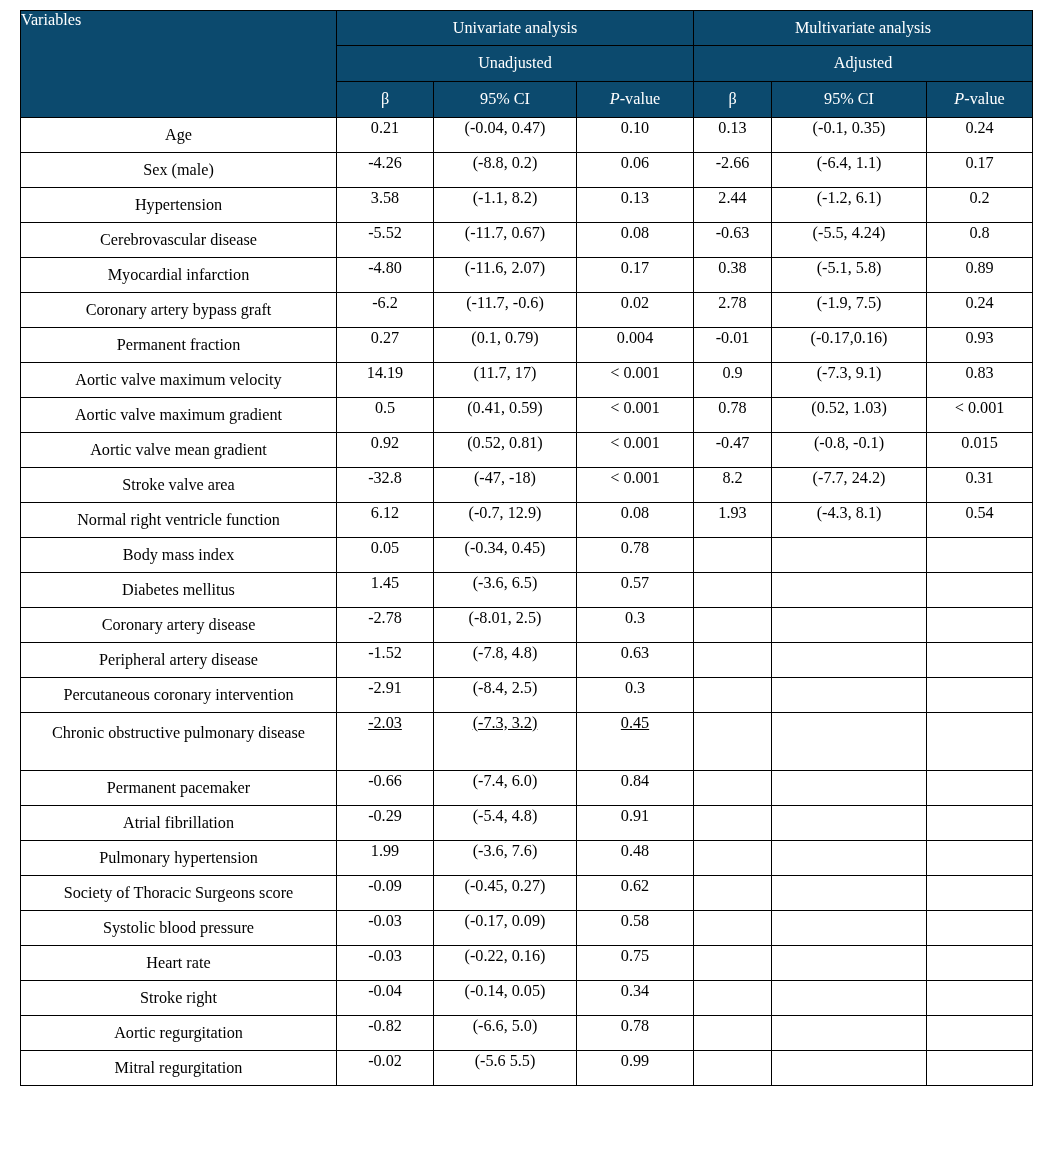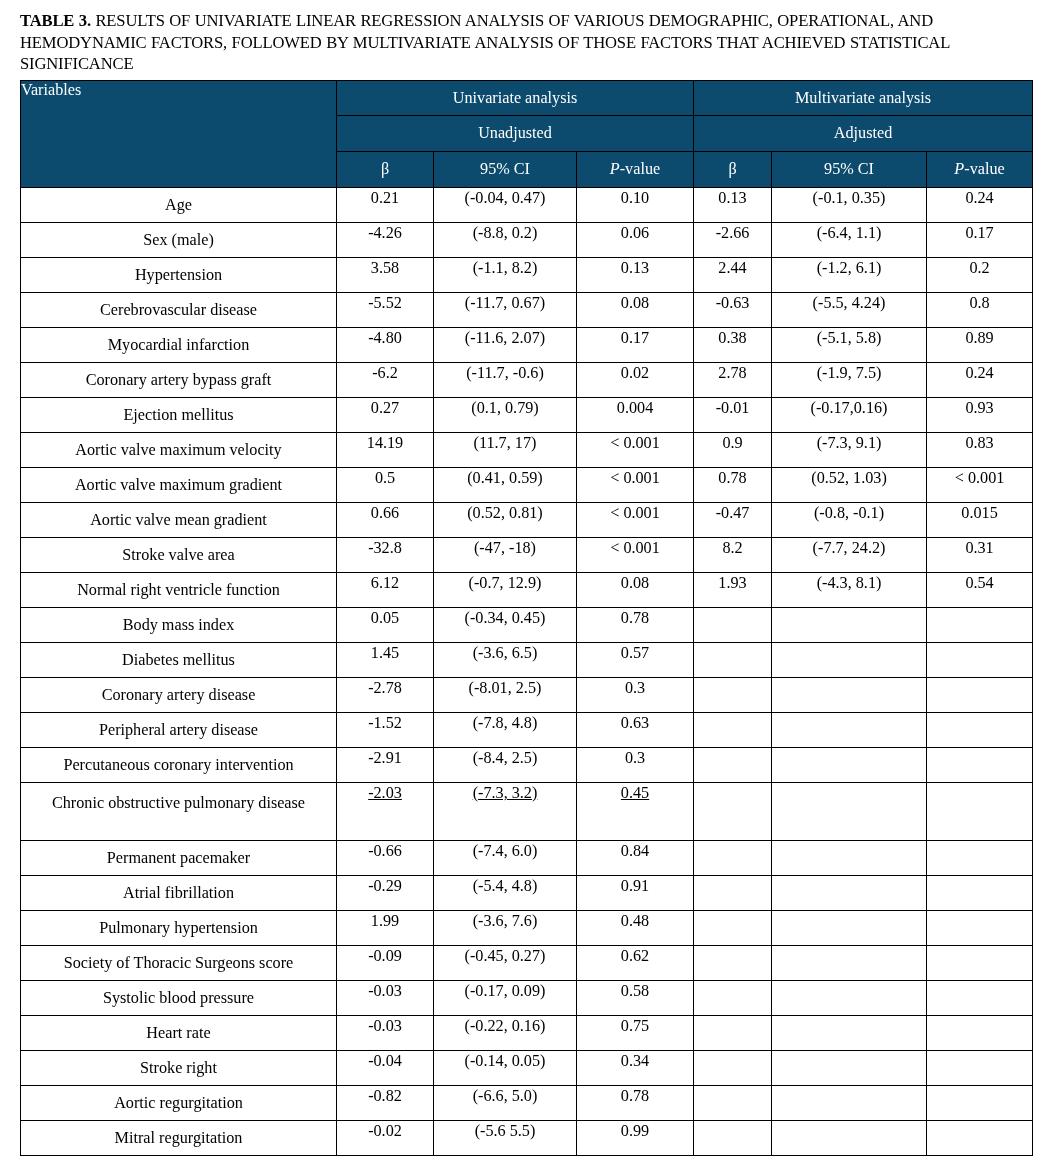--- a/index.html
+++ b/index.html
@@ -91,21 +91,20 @@
   tbody tr.tall td.val {
     padding-top: 8px;
     text-decoration: underline;
   }
 </style>
 </head>
 <body>
 
 <div id="page">
 
-  <p id="caption"><span class="tbl-num">TABLE 3.</span><span> RESULTS OF UNIVARIATE LINEAR REGRESSION ANALYSIS OF VARIOUS DEMOGRAPHIC, OPERATIONAL, AND HEMODYNAMIC FACTORS, FOLLOWED BY MULTIVARIATE ANALYSIS OF THOSE FACTORS THAT ACHIEVED STATISTICAL SIGNIFICANCE</span></p>
 
   <table id="t3">
     <colgroup>
       <col style="width:316px">
       <col style="width:97px">
       <col style="width:143px">
       <col style="width:117px">
       <col style="width:78px">
       <col style="width:155px">
       <col style="width:106px">
@@ -178,21 +177,21 @@
         <tr>
           <td class="label">Coronary artery bypass graft</td>
           <td class="val">-6.2</td>
           <td class="val">(-11.7, -0.6)</td>
           <td class="val">0.02</td>
           <td class="val">2.78</td>
           <td class="val">(-1.9, 7.5)</td>
           <td class="val">0.24</td>
         </tr>
         <tr>
-          <td class="label">Ejection mellitus</td>
+          <td class="label">Permanent fraction</td>
           <td class="val">0.27</td>
           <td class="val">(0.1, 0.79)</td>
           <td class="val">0.004</td>
           <td class="val">-0.01</td>
           <td class="val">(-0.17,0.16)</td>
           <td class="val">0.93</td>
         </tr>
         <tr>
           <td class="label">Aortic valve maximum velocity</td>
           <td class="val">14.19</td>
@@ -206,21 +205,21 @@
           <td class="label">Aortic valve maximum gradient</td>
           <td class="val">0.5</td>
           <td class="val">(0.41, 0.59)</td>
           <td class="val">&lt; 0.001</td>
           <td class="val">0.78</td>
           <td class="val">(0.52, 1.03)</td>
           <td class="val">&lt; 0.001</td>
         </tr>
         <tr>
           <td class="label">Aortic valve mean gradient</td>
-          <td class="val">0.66</td>
+          <td class="val">0.92</td>
           <td class="val">(0.52, 0.81)</td>
           <td class="val">&lt; 0.001</td>
           <td class="val">-0.47</td>
           <td class="val">(-0.8, -0.1)</td>
           <td class="val">0.015</td>
         </tr>
         <tr>
           <td class="label">Stroke valve area</td>
           <td class="val">-32.8</td>
           <td class="val">(-47, -18)</td>

